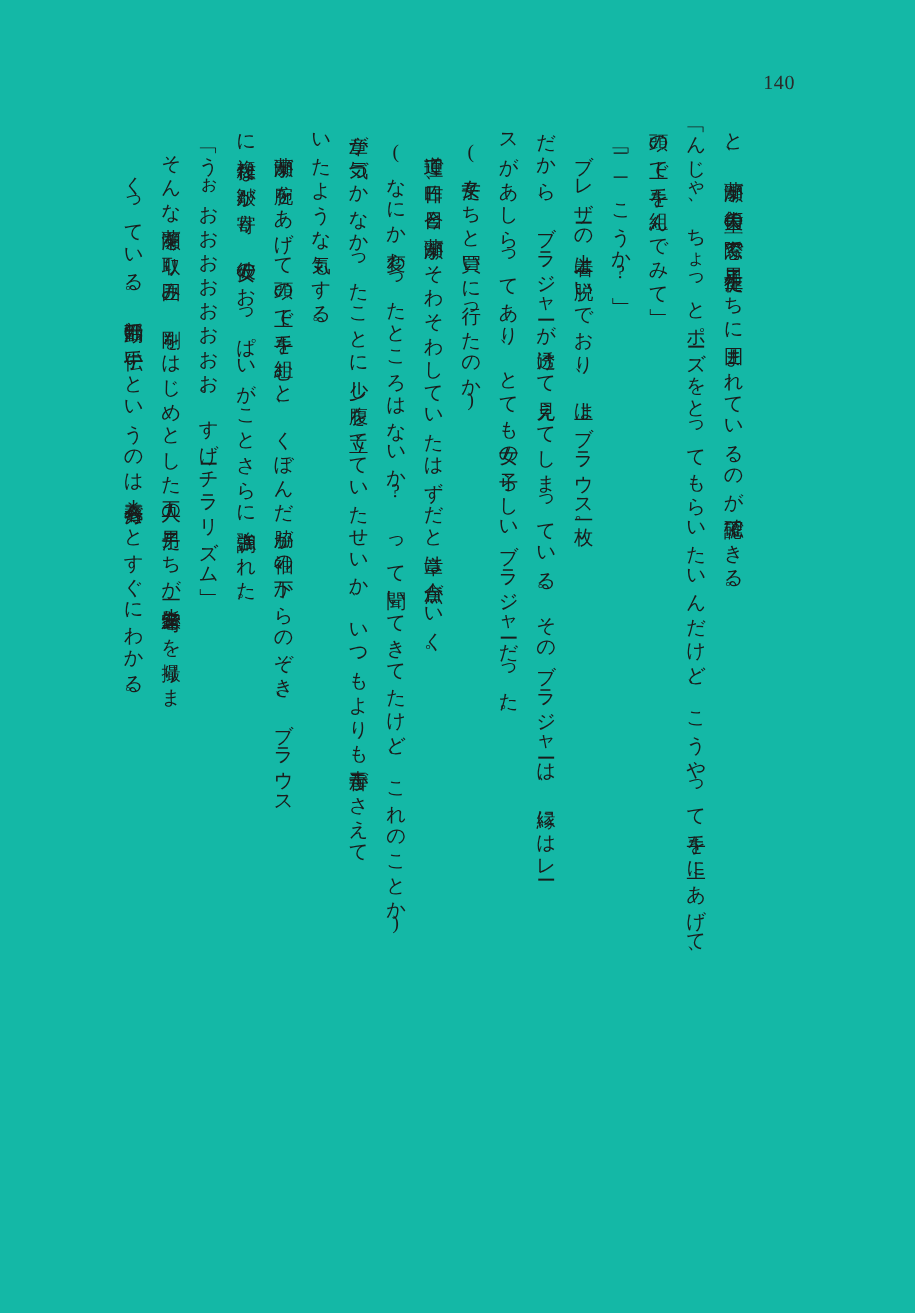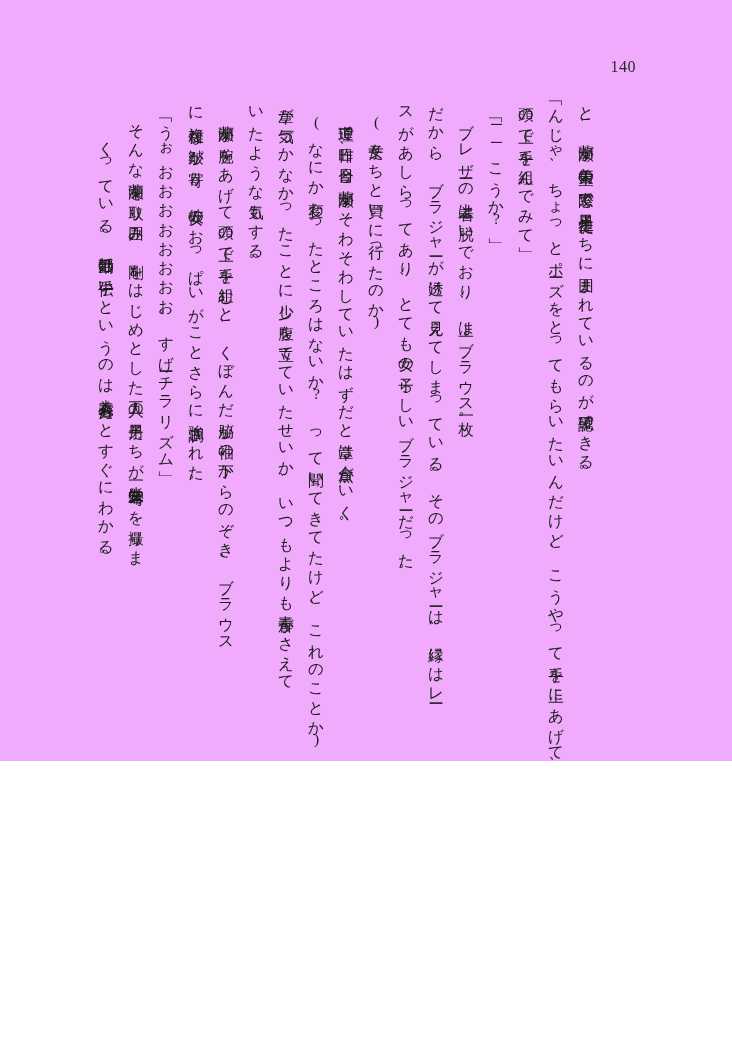--- a/index.html
+++ b/index.html
@@ -7,22 +7,22 @@
     padding: 0;
     background: #ffffff;
   }
   body {
     font-family: "Liberation Serif", "DejaVu Serif", serif;
     color: #1a1a1a;
   }
   .page {
     position: relative;
     width: 732px;
-    height: 761px;
-    background: #f0abfc;
+    height: 1050px;
+    background: #14b8a6;
     overflow: hidden;
   }
   .page-number {
     position: absolute;
     top: 58px;
     right: 96px;
     font-size: 16px;
     letter-spacing: 0.5px;
     color: #2b2b2b;
   }

